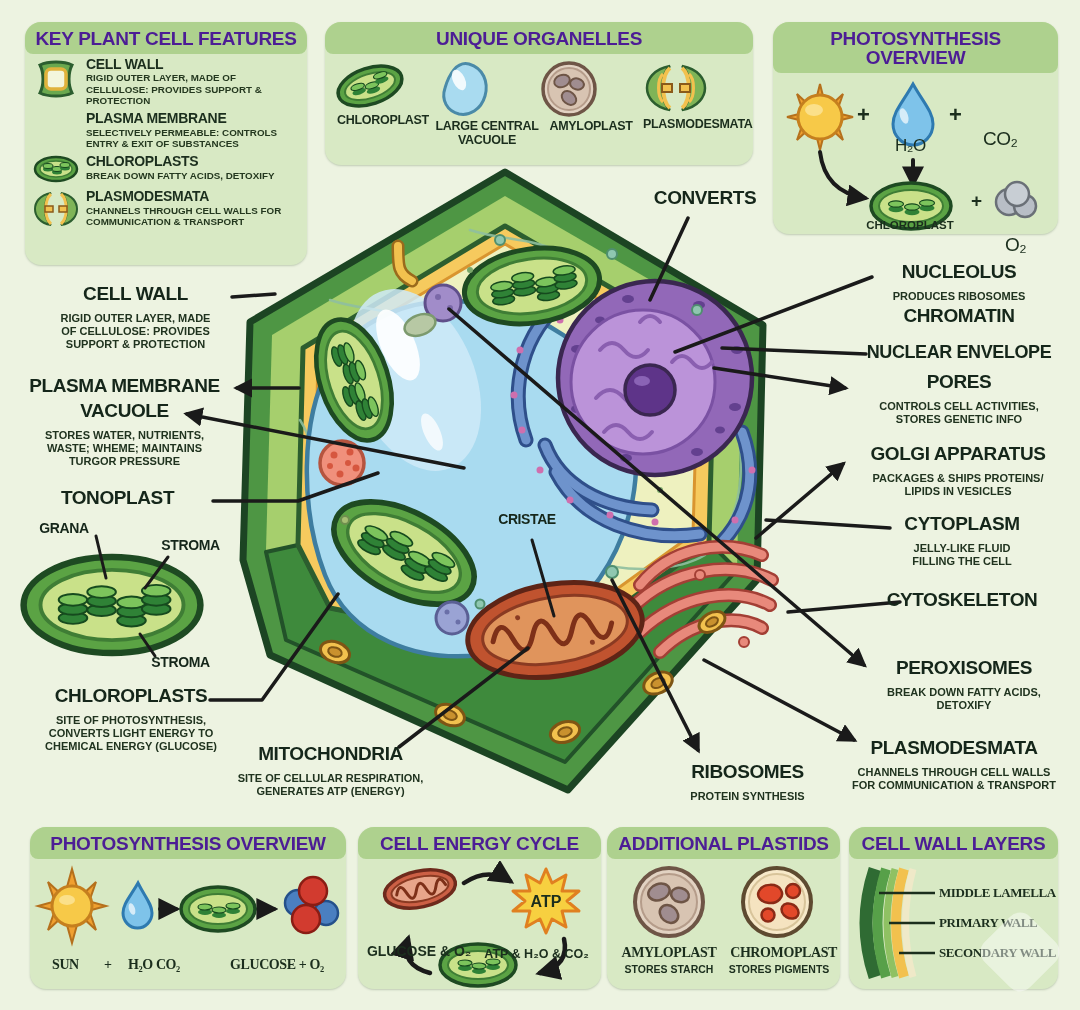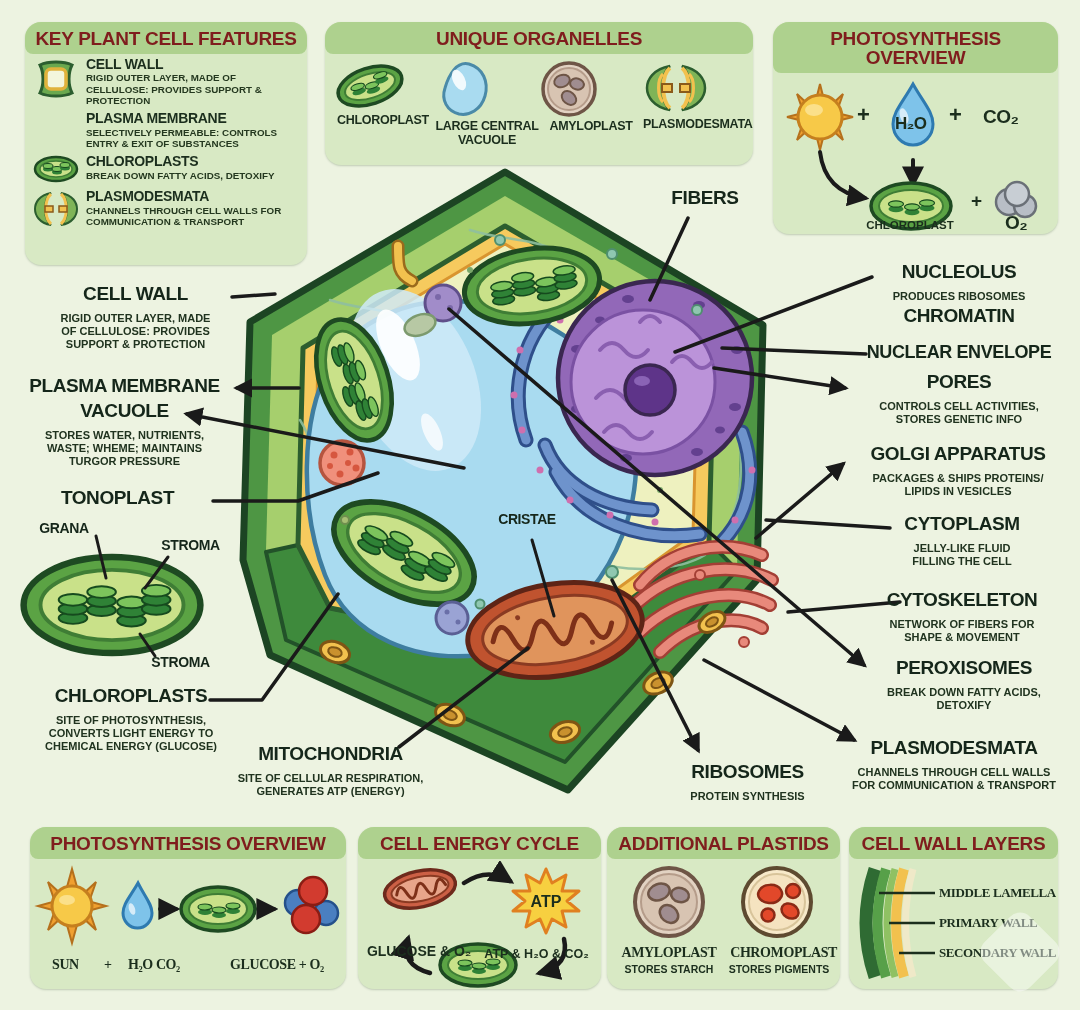--- a/index.html
+++ b/index.html
@@ -6,37 +6,37 @@
   body{
     width:1080px;height:1010px;position:relative;overflow:hidden;
     background:#edf3e1;
     font-family:"Liberation Sans", sans-serif;
     color:#1b2e1d;
   }
   .panel{position:absolute;background:#d8e9c4;border-radius:16px;box-shadow:0 1px 2px rgba(60,90,50,.25);}
   .p-head{
     background:#aed18e;border-radius:16px 16px 8px 8px;
     text-align:center;font-weight:bold;font-size:19px;letter-spacing:-.3px;
-    color:#7f1d1d;padding:7px 6px 6px;line-height:1;
+    color:#4c1d95;padding:7px 6px 6px;line-height:1;
   }
   .lbl{position:absolute;text-align:center;line-height:1.05;}
   .lbl .t{font-weight:bold;font-size:19px;letter-spacing:-.4px;color:#15261a;}
   .lbl .t.sm{font-size:14px;}
   .lbl .d{font-weight:bold;font-size:11px;line-height:1.18;white-space:pre-line;color:#20331f;margin-top:8px;}
   .kf-row{display:flex;gap:7px;padding:3px 8px 2px 8px;align-items:flex-start;}
   .kf-ic{flex:0 0 46px;display:flex;justify-content:center;}
   .kf-tx{flex:1;}
   .kf-name{font-weight:bold;font-size:14px;letter-spacing:-.3px;line-height:1.1;}
   .kf-desc{font-weight:bold;font-size:9.8px;line-height:1.15;color:#24381f;}
   .uo-row{display:flex;justify-content:space-around;align-items:flex-start;padding:6px 6px 0 6px;}
   .uo-item{width:104px;text-align:center;}
   .uo-lab{font-weight:bold;font-size:12.5px;line-height:1.1;letter-spacing:-.3px;margin-top:2px;}
   .abs{position:absolute;}
   .plus{font-weight:bold;font-size:22px;}
-  .chem{font-weight:bold;font-size:19px;letter-spacing:-.5px;}
+  .chem{font-weight:normal;font-size:19px;letter-spacing:-.5px;margin-top:22px;}
   .small-cap{font-weight:bold;font-size:11.5px;}
   .bp-lab{font-weight:bold;font-size:14px;letter-spacing:-.4px;font-family:Liberation Serif, serif;}
   .bp-sub{font-weight:bold;font-size:10.5px;}
   .wm{position:absolute;width:64px;height:64px;background:rgba(255,255,255,.45);
       transform:rotate(45deg);border-radius:14px;}
   svg{display:block;}
 </style>
 </head>
 <body>
 
@@ -305,21 +305,21 @@
 </div>
 <div class="lbl" style="left:218px;top:744px;width:225px">
   <div class="t">MITOCHONDRIA</div>
   <div class="d">SITE OF CELLULAR RESPIRATION,
 GENERATES ATP (ENERGY)</div>
 </div>
 <div class="lbl" style="left:472px;top:512px;width:110px">
   <div class="t sm">CRISTAE</div>
 </div>
 <div class="lbl" style="left:640px;top:188px;width:130px">
-  <div class="t">FIBERS</div>
+  <div class="t">CONVERTS</div>
 </div>
 <div class="lbl" style="left:858px;top:262px;width:202px">
   <div class="t">NUCLEOLUS</div>
   <div class="d">PRODUCES RIBOSOMES</div>
 </div>
 <div class="lbl" style="left:858px;top:306px;width:202px">
   <div class="t">CHROMATIN</div>
 </div>
 <div class="lbl" style="left:855px;top:343px;width:208px">
   <div class="t" style="font-size:18px">NUCLEAR ENVELOPE</div>
@@ -334,22 +334,20 @@
   <div class="d">PACKAGES &amp; SHIPS PROTEINS/
 LIPIDS IN VESICLES</div>
 </div>
 <div class="lbl" style="left:868px;top:514px;width:188px">
   <div class="t">CYTOPLASM</div>
   <div class="d">JELLY-LIKE FLUID
 FILLING THE CELL</div>
 </div>
 <div class="lbl" style="left:866px;top:590px;width:192px">
   <div class="t">CYTOSKELETON</div>
-  <div class="d">NETWORK OF FIBERS FOR
-SHAPE &amp; MOVEMENT</div>
 </div>
 <div class="lbl" style="left:866px;top:658px;width:196px">
   <div class="t">PEROXISOMES</div>
   <div class="d">BREAK DOWN FATTY ACIDS,
 DETOXIFY</div>
 </div>
 <div class="lbl" style="left:843px;top:738px;width:222px">
   <div class="t">PLASMODESMATA</div>
   <div class="d">CHANNELS THROUGH CELL WALLS
 FOR COMMUNICATION &amp; TRANSPORT</div>

